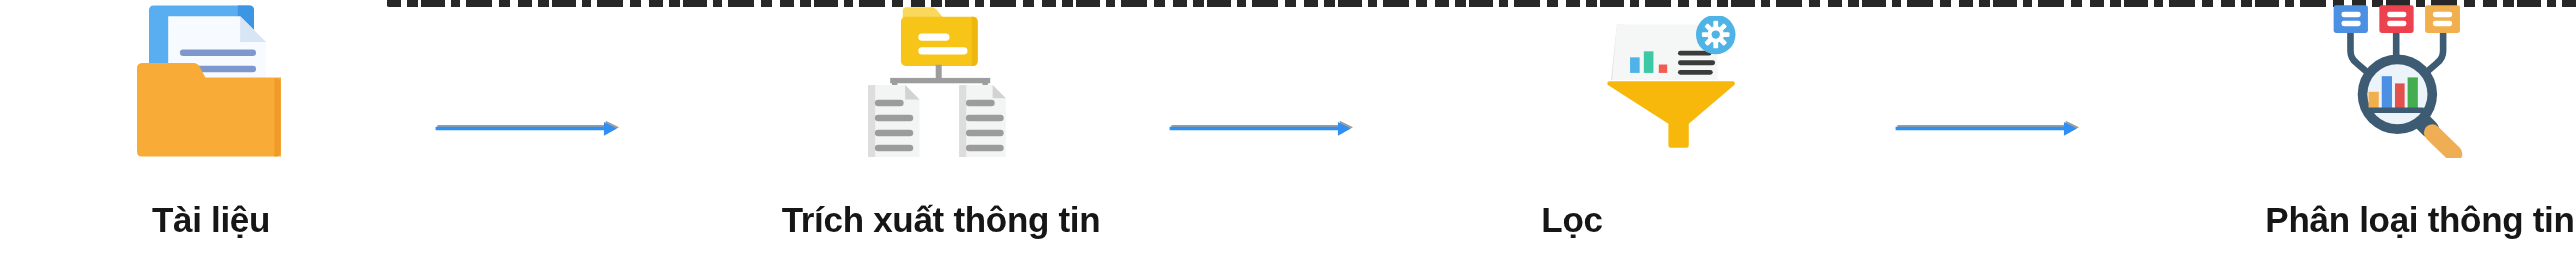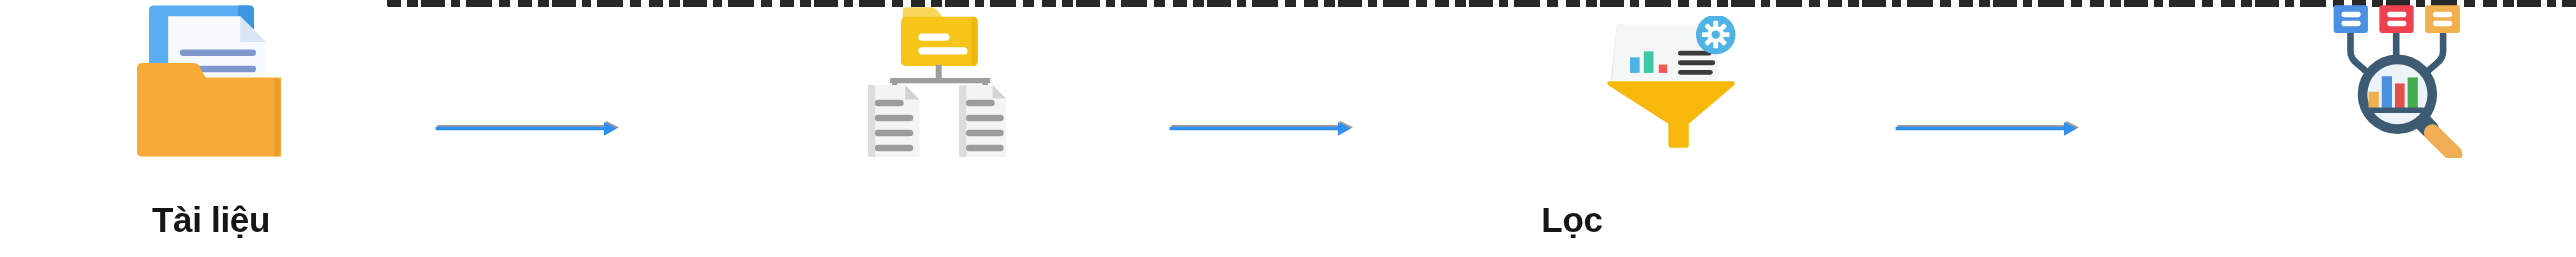--- a/index.html
+++ b/index.html
@@ -87,20 +87,21 @@
       <line x1="17" y1="237" x2="70" y2="237" stroke="#9C9C9C" stroke-width="11" stroke-linecap="round"></line>
       <path d="M152 132 h56 l22 22 v98 h-78 z" fill="#F3F4F4"></path>
       <path d="M152 132 h12 v120 h-12 z" fill="#DDDDDD"></path>
       <path d="M208 132 l22 22 h-22 z" fill="#D2D2D2"></path>
       <line x1="169" y1="162" x2="206" y2="162" stroke="#9C9C9C" stroke-width="11" stroke-linecap="round"></line>
       <line x1="169" y1="187" x2="221" y2="187" stroke="#9C9C9C" stroke-width="11" stroke-linecap="round"></line>
       <line x1="169" y1="212" x2="221" y2="212" stroke="#9C9C9C" stroke-width="11" stroke-linecap="round"></line>
       <line x1="169" y1="237" x2="221" y2="237" stroke="#9C9C9C" stroke-width="11" stroke-linecap="round"></line>
     </svg>
   </div>
+  <div class="stage-label" style="left:925px;">Trích xuất thông tin</div>
 
   <svg class="arrow" style="left:1153px;" viewBox="0 0 306 28">
     <path d="M4 11 H286" stroke="#9C9C9C" stroke-width="6"></path>
     <path d="M284 1 L306 12 L284 24 z" fill="#9C9C9C"></path>
     <path d="M1 14 H283" stroke="#2F8FF2" stroke-width="6"></path>
     <path d="M281 3 L302 14 L281 26 z" fill="#2F8FF2"></path>
   </svg>
 
   <div class="stage-icon" style="left:1591px;top:15.6px;width:130px;height:133px;">
     <svg width="130" height="133" viewBox="0 0 216 222">
@@ -161,15 +162,16 @@
       <line x1="170" y1="214" x2="206" y2="249" stroke="#EFAE53" stroke-width="28" stroke-linecap="round"></line>
       <circle cx="112" cy="150" r="66" fill="#3D5B73"></circle>
       <circle cx="112" cy="150" r="50" fill="#ECF3F9"></circle>
       <rect x="64" y="146" width="17" height="28" fill="#F2B04D"></rect>
       <rect x="86" y="120" width="17" height="54" fill="#4C90E4"></rect>
       <rect x="108" y="132" width="16" height="42" fill="#E3514E"></rect>
       <rect x="129" y="122" width="17" height="52" fill="#43AD4F"></rect>
       <rect x="58" y="172" width="100" height="9" rx="4.5" fill="#3D5B73"></rect>
     </svg>
   </div>
+  <div class="stage-label" style="left:2404px;">Phân loại thông tin</div>
 
 </div>
 
 
 </body></html>

